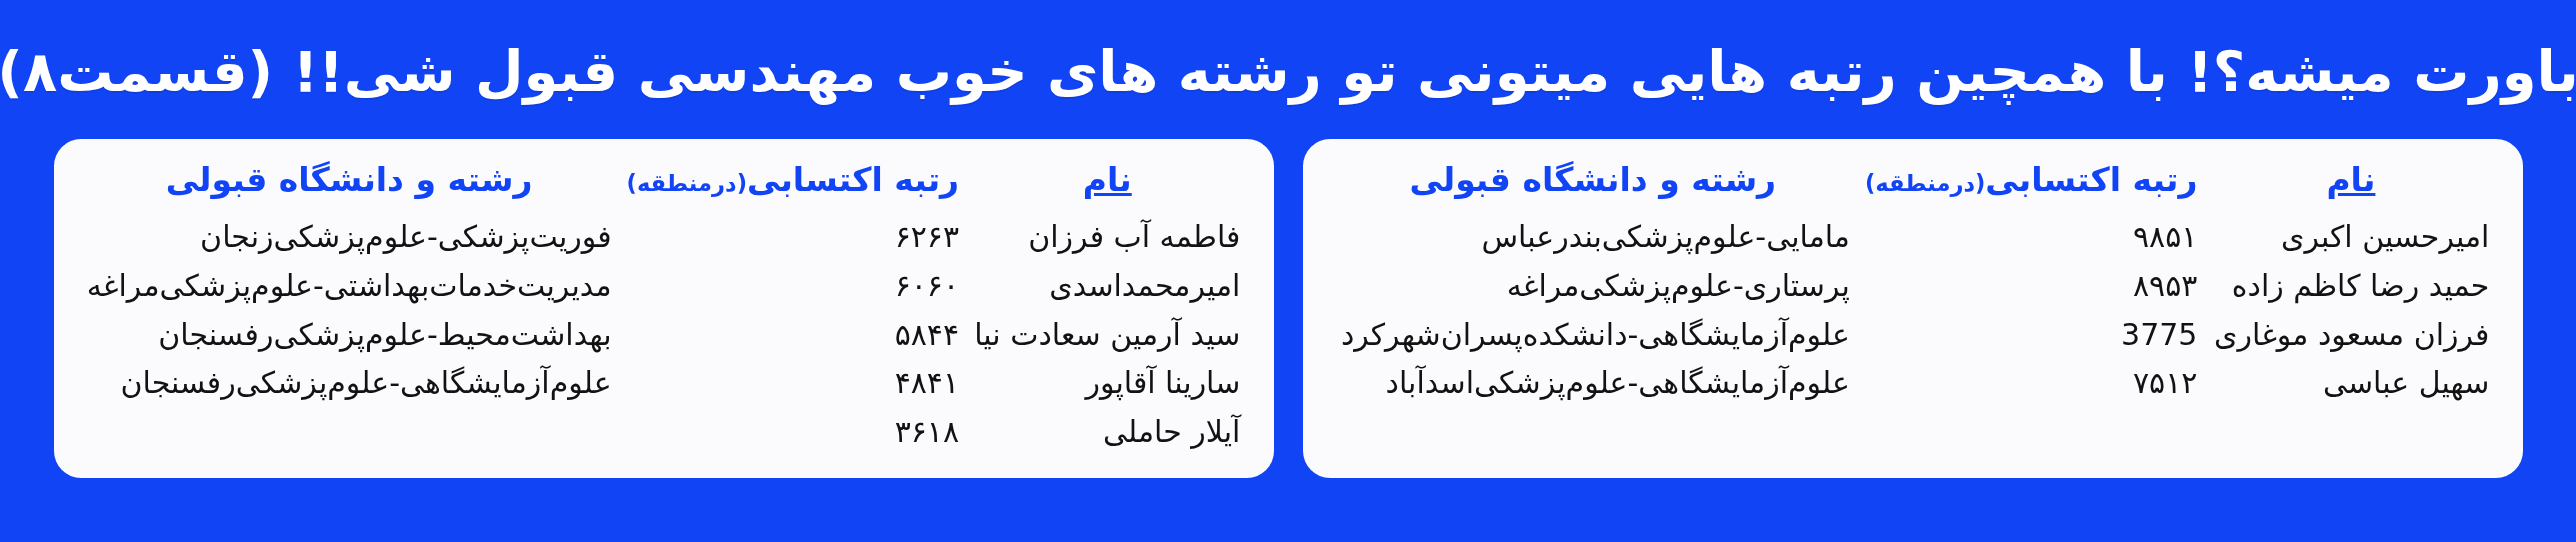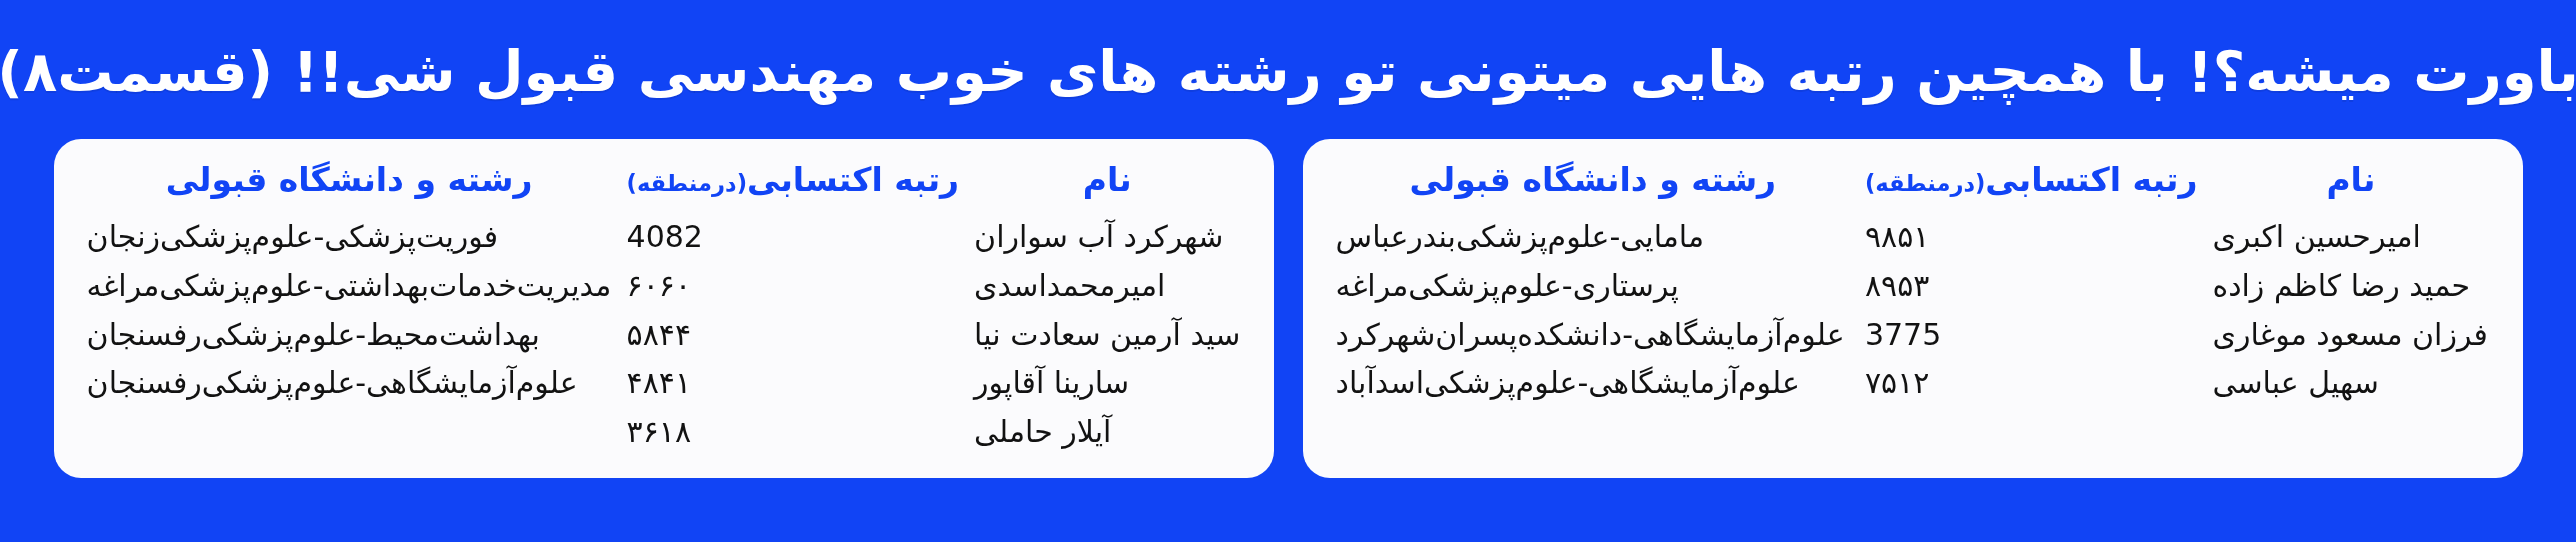--- a/index.html
+++ b/index.html
@@ -66,25 +66,25 @@
     white-space: nowrap;
   }
   thead th .sub {
     font-size: 22.6px;
     font-weight: bold;
   }
   tbody td {
     color: #121212;
     font-size: 30px;
     padding: 6.8px 7.5px;
-    text-align: left;
+    text-align: right;
     white-space: nowrap;
     font-weight: normal;
   }
-  .col-name { width: 27%; }
+  .col-name { width: 27%; text-decoration: underline; }
   .col-rank { width: 21%; text-align: center; }
   .col-major { width: 52%; }
 </style>
 </head>
 <body>
 
 <div class="page">
 
   <div class="headline">باورت میشه؟! با همچین رتبه هایی میتونی تو رشته های خوب مهندسی قبول شی!! (قسمت۸)</div>
 
@@ -128,22 +128,22 @@
       <table>
         <thead>
           <tr>
             <th class="col-name">نام</th>
             <th class="col-rank"><span>رتبه اکتسابی</span><span class="sub">(درمنطقه)</span></th>
             <th class="col-major">رشته و دانشگاه قبولی</th>
           </tr>
         </thead>
         <tbody>
           <tr>
-            <td>شهرکرد آب سواران</td>
-            <td>4082</td>
+            <td>فاطمه آب فرزان</td>
+            <td>۶۲۶۳</td>
             <td>فوریت‌پزشکی-علوم‌پزشکی‌زنجان</td>
           </tr>
           <tr>
             <td>امیرمحمداسدی</td>
             <td>۶۰۶۰</td>
             <td>مدیریت‌خدمات‌بهداشتی-علوم‌پزشکی‌مراغه</td>
           </tr>
           <tr>
             <td>سید آرمین سعادت نیا</td>
             <td>۵۸۴۴</td>

